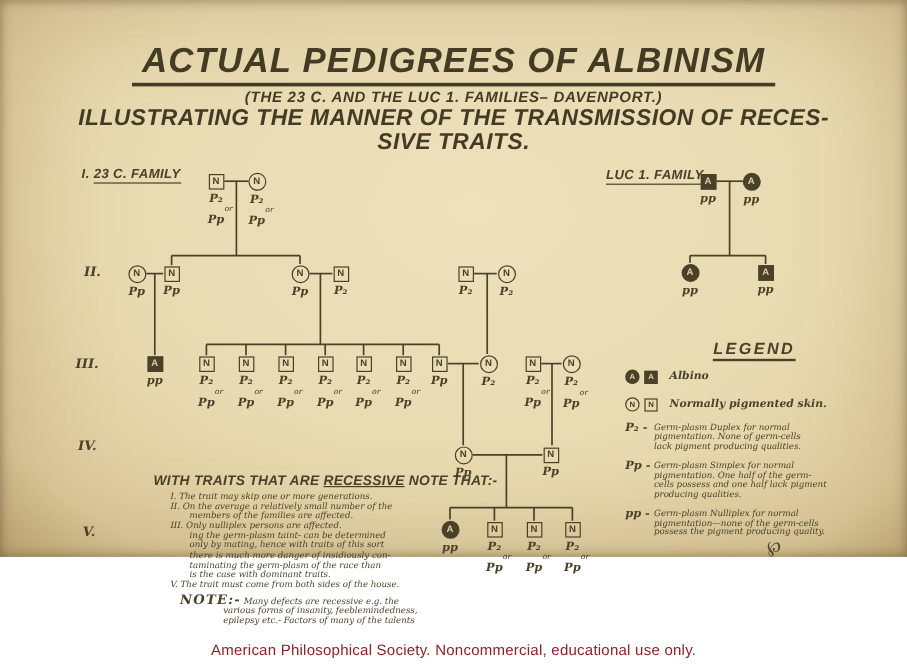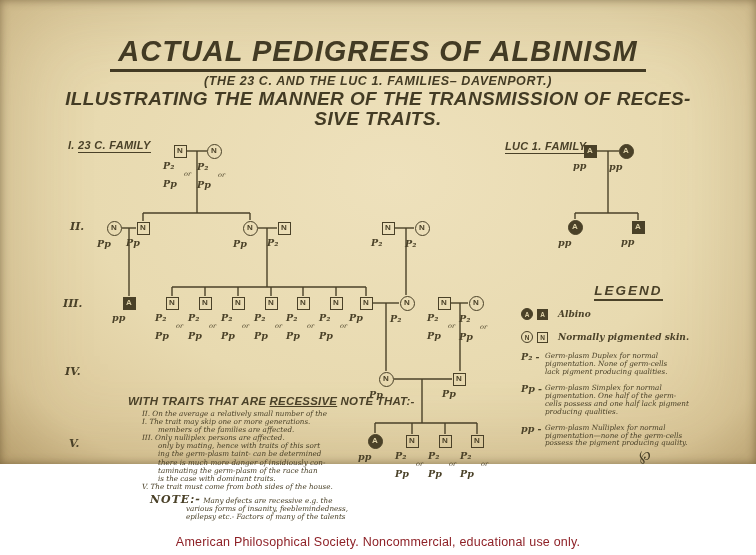--- a/index.html
+++ b/index.html
@@ -16,21 +16,21 @@
   #hdr .subtitle{ margin-top:2px; font-size:12.5px; font-weight:bold; font-style:italic; letter-spacing:.6px; }
   #hdr .h2a{ margin-top:1px; font-size:19px; font-weight:bold; font-style:italic; letter-spacing:.4px; line-height:20px;}
   #hdr .h2b{ font-size:19px; font-weight:bold; font-style:italic; letter-spacing:.4px; line-height:20px;}
   
   #edges-svg{ position:absolute; left:0; top:0; width:756px; height:528px; }
   .node{ position:absolute; display:flex; align-items:center; justify-content:center; box-sizing:border-box;
          border:1.6px solid var(--ink); color:var(--ink); font-weight:bold; font-size:8px; line-height:8px; }
   .node.square{ width:13px; height:13px; }
   .node.circle{ width:15px; height:15px; border-radius:50%; }
   .node.filled{ background:var(--ink); color:#ddd0a6; }
-  .geno{ position:absolute; width:34px; text-align:left; color:var(--ink);
+  .geno{ position:absolute; width:34px; text-align:center; color:var(--ink);
          font-family:"DejaVu Serif", serif; font-style:italic; font-weight:bold; }
   .geno .g{ font-size:9.5px; line-height:11px; }
   .geno .or{ font-size:6.5px; line-height:7px; font-weight:normal;margin-left:21px; }
   .gen-label{ position:absolute; color:var(--ink); font-family:"DejaVu Serif", serif;
               font-style:italic; font-weight:bold; font-size:11px; }
   .family-label{ position:absolute; color:var(--ink); font-weight:bold; font-style:italic; font-size:11px;
                  letter-spacing:.3px; white-space:nowrap; }
   .family-label .fam{ border-bottom:1.5px solid var(--ink); padding-bottom:1px; }
   
   #notes{ position:absolute; left:128px; top:355px; width:260px; color:var(--ink);margin-top:40px; }
@@ -275,26 +275,26 @@
         <div class="gen-label" style="left: 63px; top: 297px;">III.</div>
         <div class="gen-label" style="left: 65px; top: 365px;">IV.</div>
         <div class="gen-label" style="left: 69px; top: 437px;">V.</div>
       </div>
 
     <section id="notes">
       <div class="notes-title">
         <span>WITH TRAITS THAT ARE </span><span class="u">RECESSIVE</span><span> NOTE THAT:-</span>
       </div>
       <div id="notes-items">
+          <div class="nline">I. The trait may skip one or more generations.</div>
           <div class="nline">II. On the average a relatively small number of the</div>
-          <div class="nline">I. The trait may skip one or more generations.</div>
           <div class="nline">       members of the families are affected.</div>
           <div class="nline">III. Only nulliplex persons are affected.</div>
+          <div class="nline">       ing the germ-plasm taint- can be determined</div>
           <div class="nline">       only by mating, hence with traits of this sort</div>
-          <div class="nline">       ing the germ-plasm taint- can be determined</div>
           <div class="nline">       there is much more danger of insidiously con-</div>
           <div class="nline">       taminating the germ-plasm of the race than</div>
           <div class="nline">       is the case with dominant traits.</div>
           <div class="nline">V. The trait must come from both sides of the house.</div>
         </div>
       <div id="note-block">
           <div class="nline"><span class="note-label">NOTE:-</span> Many defects are recessive e.g. the</div>
           <div class="nline cont">various forms of insanity, feeblemindedness,</div>
           <div class="nline cont">epilepsy etc.- Factors of many of the talents</div>
         </div>

